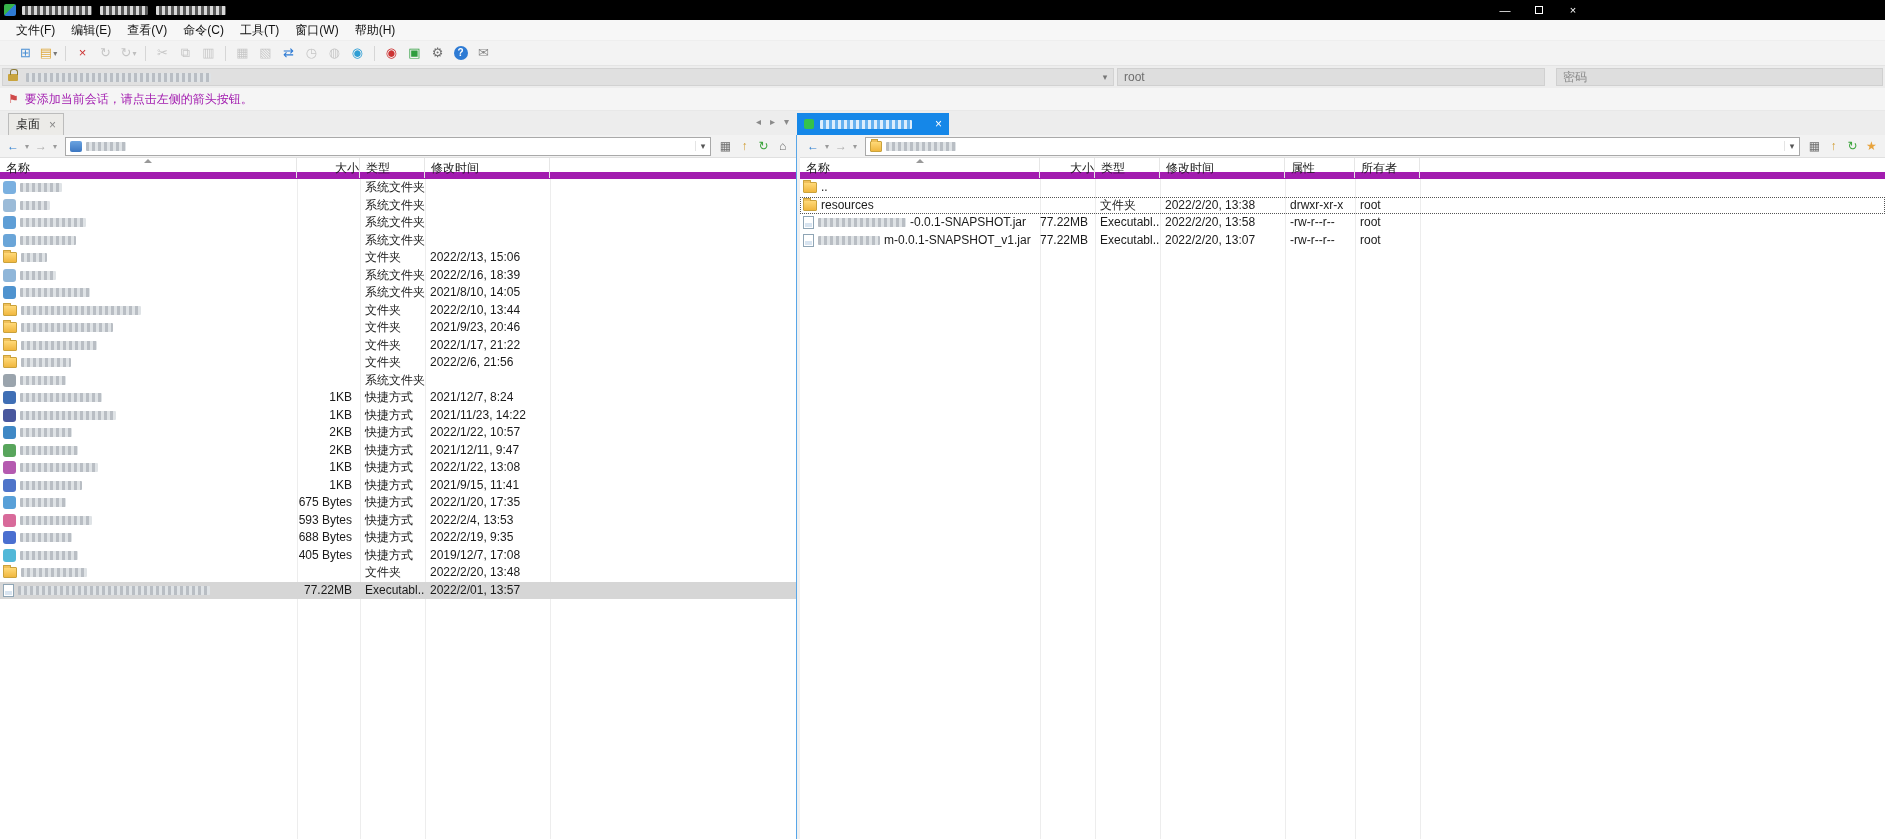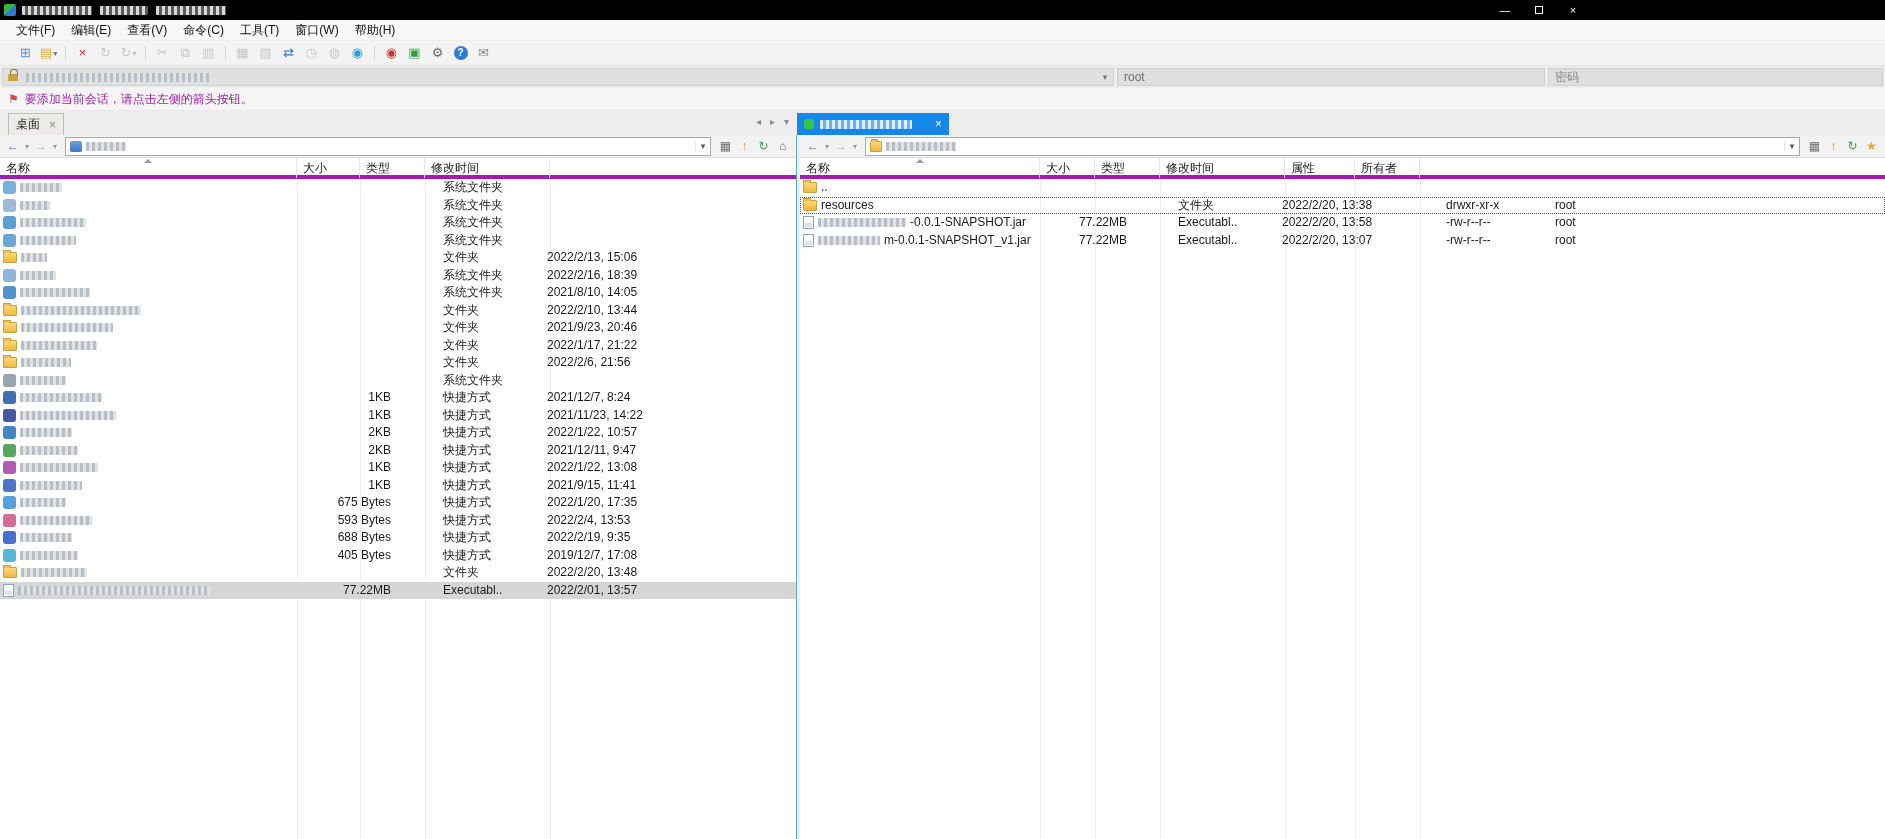--- a/index.html
+++ b/index.html
@@ -39,21 +39,21 @@
   
   .quickbar { height:22px; background:#ededed; display:flex; align-items:center; padding:0 2px; gap:3px; }
   .hostbox { width:1112px; height:18px; background:#e0e0e0; border:1px solid #d2d2d2; display:flex; align-items:center; padding-left:5px; flex:none; }
   .lock { width:10px; height:7px; background:#c9a43e; position:relative; border-radius:1px; margin-right:8px; }
   .lock::before { content:""; position:absolute; top:-5px; left:2px; width:6px; height:5px;
     border:1.5px solid #8a7a3a; border-bottom:none; border-radius:3px 3px 0 0; }
   .qchev { margin-left:auto; width:16px; text-align:center; color:#777; font-size:9px; }
   .qinput { height:18px; background:#dedede; border:1px solid #d0d0d0; color:#6e6e6e; font-size:12px;
     padding:0 6px; font-family:"Liberation Sans",sans-serif; }
   .qinput.user { width:428px; flex:none; }
-  .qinput.pass { flex:1; }
+  .qinput.pass { flex:1;margin-left:8px; }
   .qinput::placeholder { color:#8a8a8a; }
 
   
   .noticebar { height:23px; background:#f5f5f5; border-bottom:1px solid #e8e8e8; display:flex; align-items:center; padding-left:8px; }
   .flag { color:#d04a4a; font-size:12px; margin-right:6px; }
   .ntext { color:#a21caf; filter:blur(.3px); }
 
   
   .tabsrow { position:relative; height:24px; background:#ededed; }
   .tab { position:absolute; top:2px; height:22px; display:flex; align-items:center; padding:0 7px; }
@@ -81,33 +81,33 @@
   .ai.desktop { background:linear-gradient(#6aa3e0,#3c77c2); border-radius:2px; }
   .ai.folder { background:linear-gradient(#ffd978,#f0b73f); border:1px solid #caa23c; border-radius:1px; position:relative; }
   .ai.folder::before { content:""; position:absolute; top:-3px; left:0; width:5px; height:2px; background:#f0c05a; border:1px solid #caa23c; border-bottom:none; }
   .achev { margin-left:auto; width:15px; text-align:center; color:#555; font-size:9px; border-left:1px solid #e4e4e4; }
   .nbtn.sm { color:#6e6e6e; font-size:12px; width:19px; }
   .nbtn.sm.green { color:#3aa33a; }
   .nbtn.sm.amber { color:#cf9a2e; }
   .nbtn.sm.orange { color:#e8a33c; }
 
   
-  .ghead { height:21px; border-bottom:4px solid #a21caf; background:#fff; position:relative; }
+  .ghead { height:21px; border-bottom:7px solid #a21caf; background:#fff; position:relative; }
   .hc { line-height:20px; padding-left:6px; border-right:1px solid #e6e6e6; white-space:nowrap; overflow:hidden; position:relative; }
-  .hc.hsz { text-align:left; }
+  .hc.hsz { text-align:right; }
   .caret { position:absolute; top:1px; left:50%; margin-left:-4px; width:0; height:0;
     border-left:4px solid transparent; border-right:4px solid transparent; border-bottom:4px solid #999; }
 
   .lgrid { display:grid; grid-template-columns:297px 63px 65px 125px; }
   .rgrid { display:grid; grid-template-columns:240px 55px 65px 125px 70px 65px; }
 
   
   .gbody { flex:1; position:relative; overflow:hidden; background:#fff; }
   .vl { position:absolute; top:0; bottom:0; width:1px; background:#ededed; }
-  .row { height:17.5px; line-height:17.5px; position:relative;gap:39px; }
+  .row { height:17.5px; line-height:17.5px; position:relative; }
   .row.sel { background:#d6d6d6; }
   .row.foc { outline:1px dotted #555; outline-offset:-1px; }
   .cell { white-space:nowrap; overflow:hidden; }
   .cell.nm { display:flex; align-items:center; gap:4px; padding-left:3px; }
   .cell.sz { text-align:right; padding-right:8px; }
   .cell.tp, .cell.mt, .cell.at, .cell.ow { padding-left:5px; }
 
   
   .fi { flex:none; position:relative; }
   .fi.folder { width:14px; height:11px; background:linear-gradient(#ffd978,#f0b73f); border:1px solid #caa23c; border-radius:1px; }

